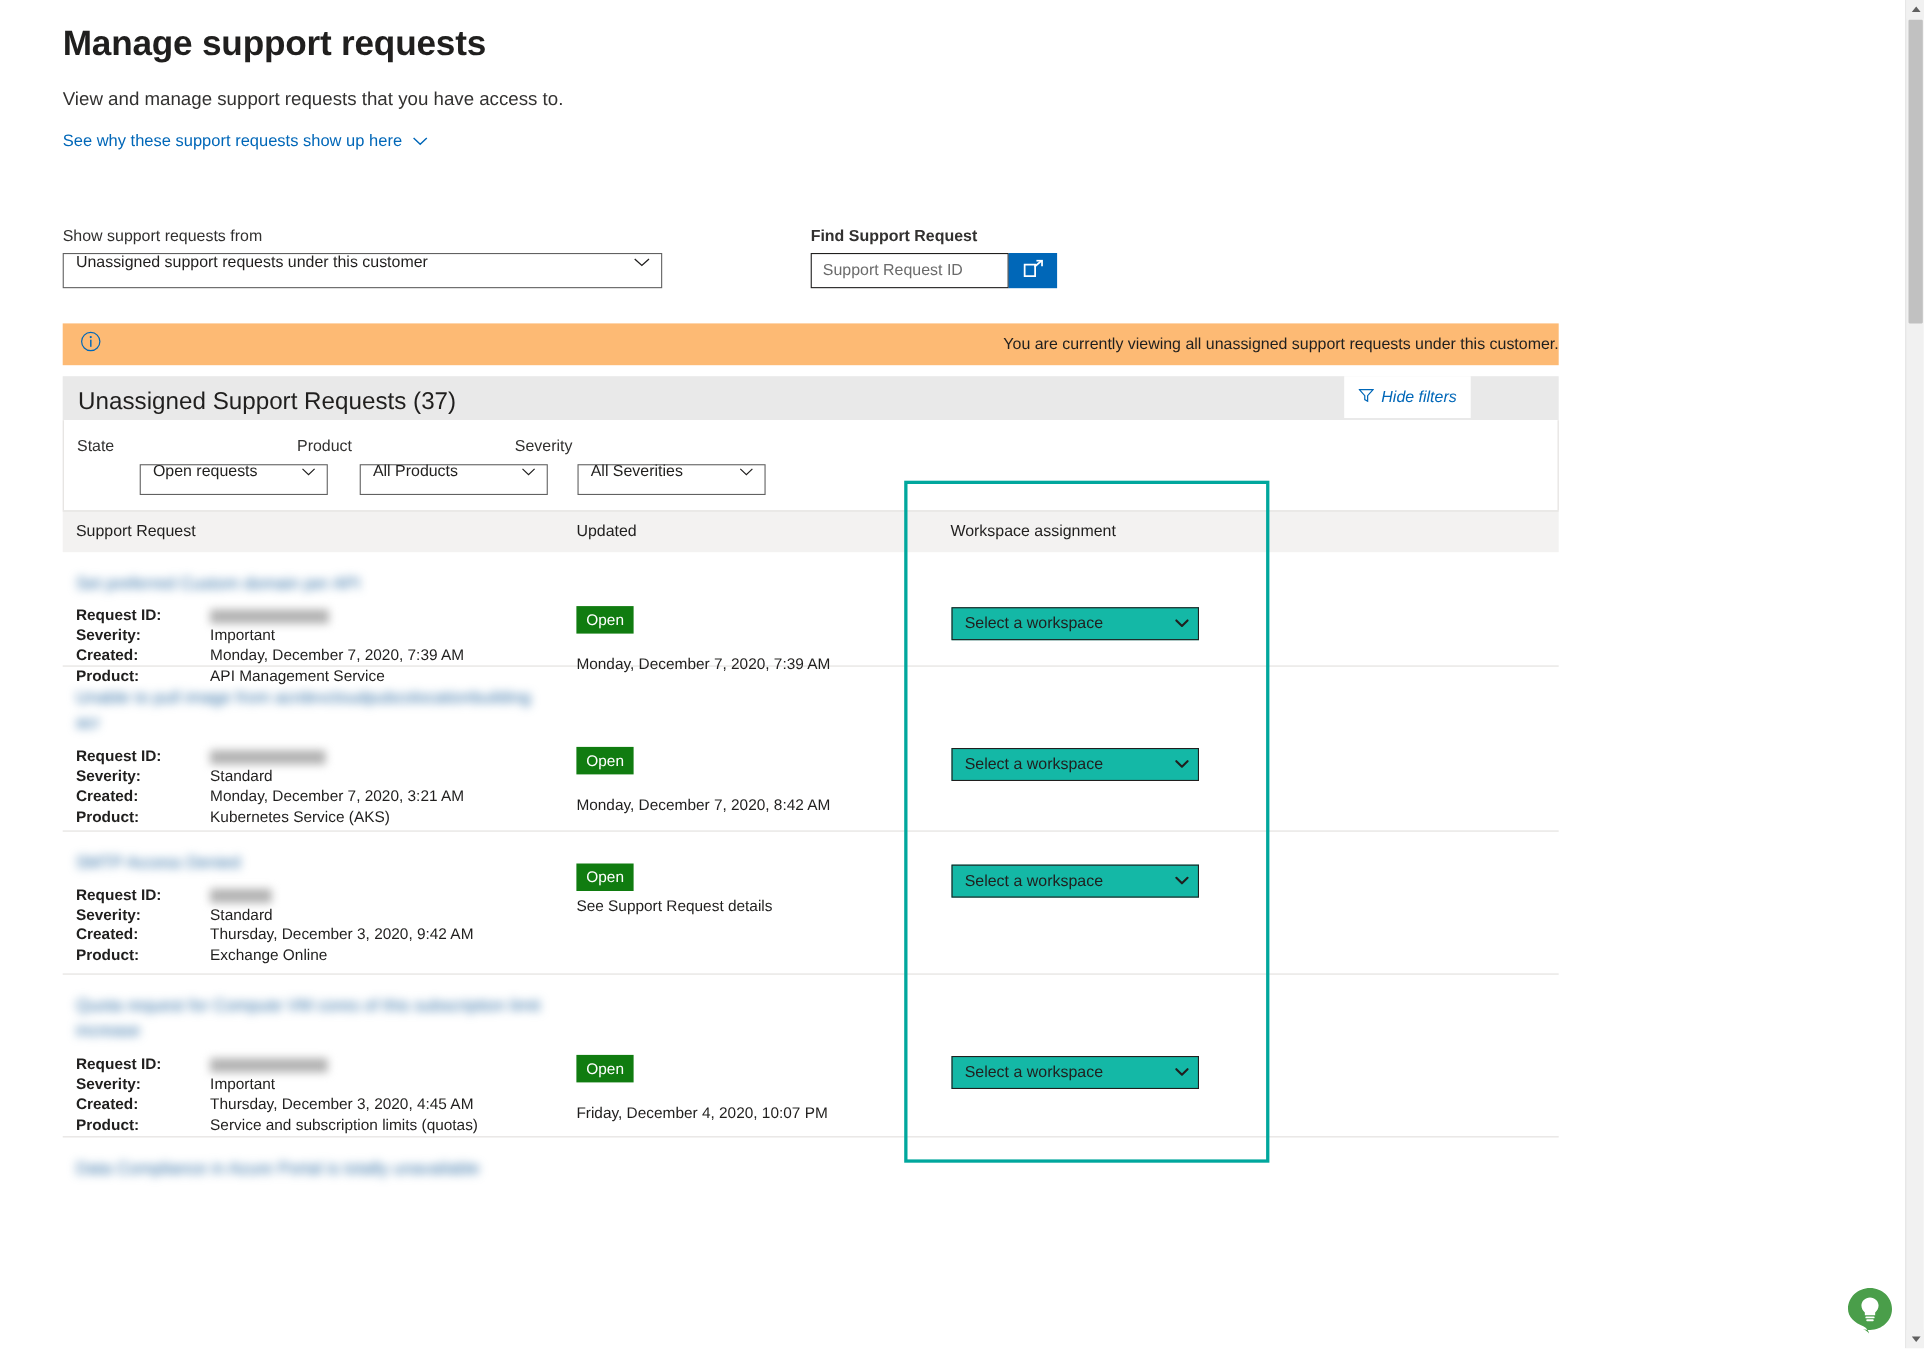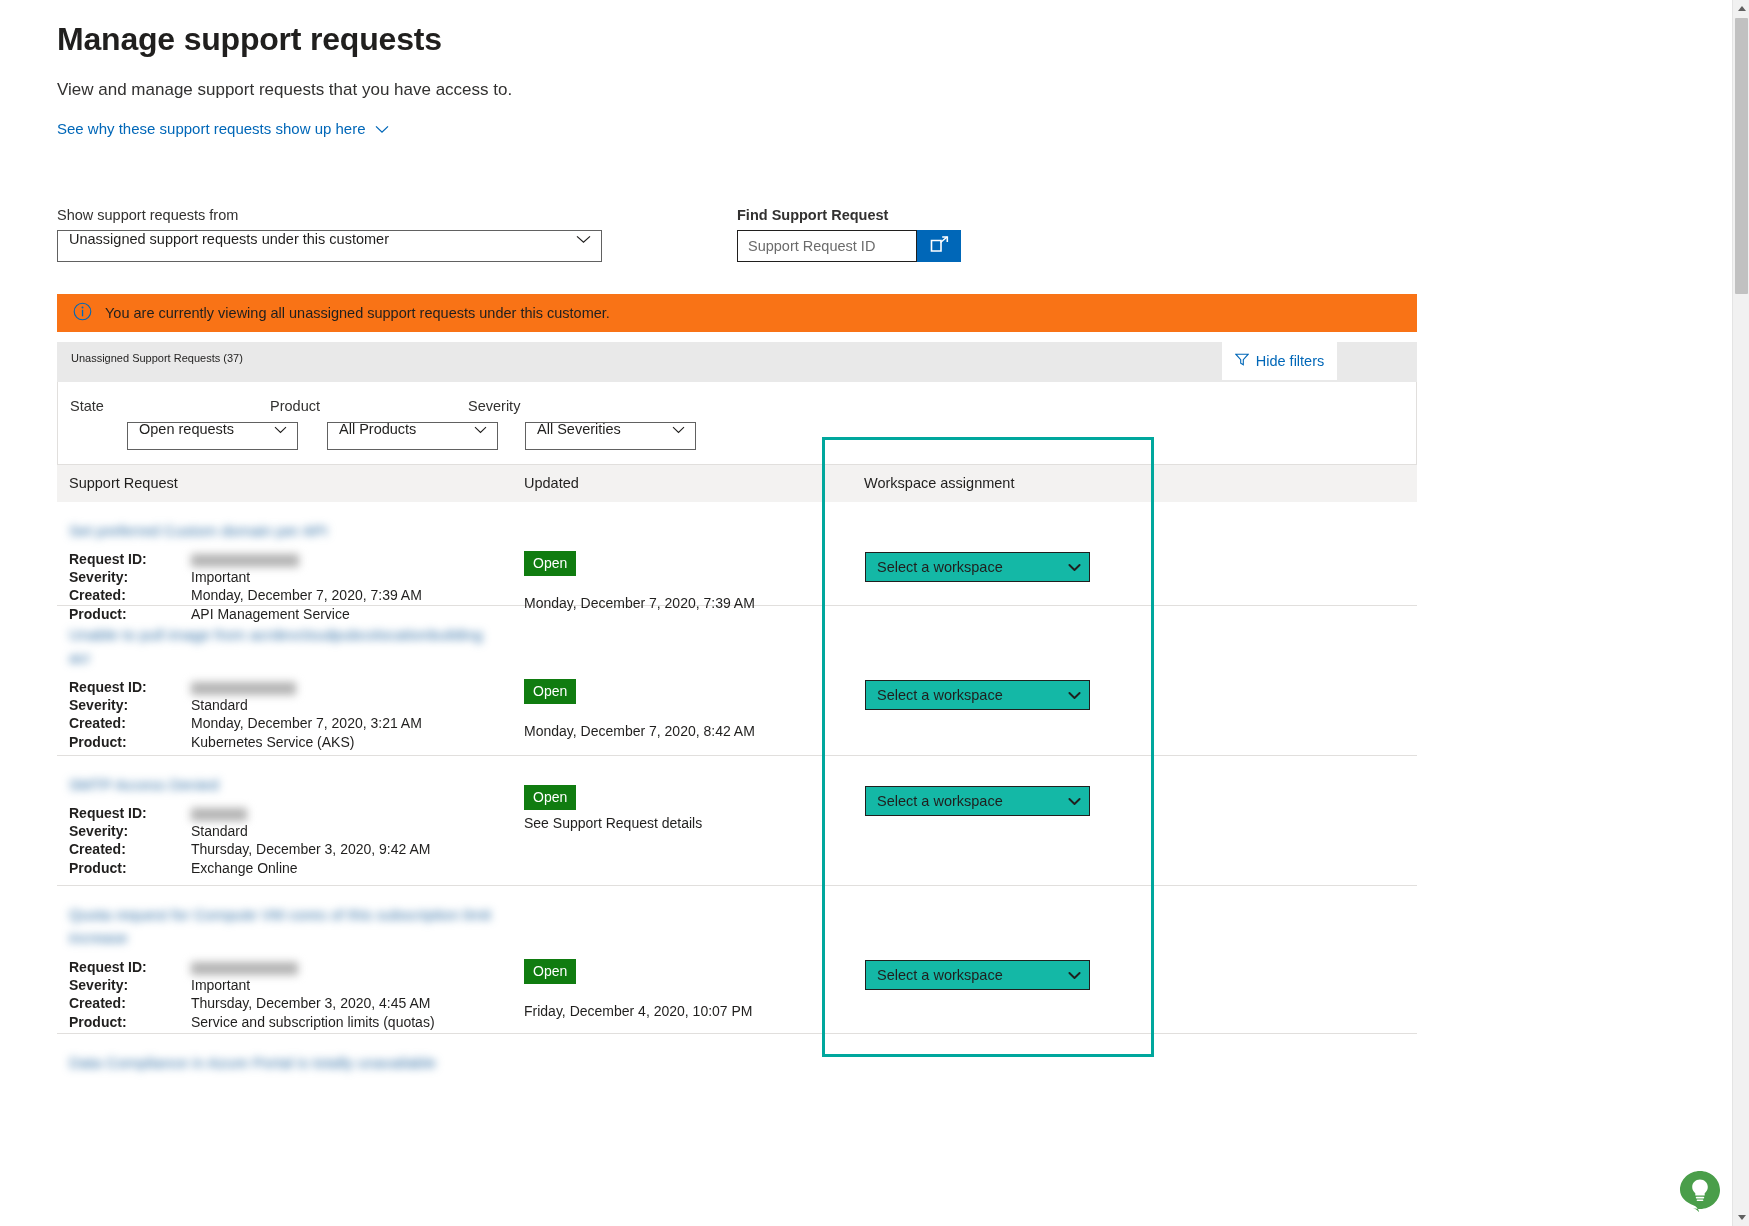--- a/index.html
+++ b/index.html
@@ -94,42 +94,42 @@
     position: absolute; left: 917px; top: 230px; width: 44px; height: 32px;
     background: #0067b8; border: none; cursor: pointer;
     display: flex; align-items: center; justify-content: center;
     padding: 0;
   }
 
   
   .info-banner {
     position: absolute; left: 57px; top: 294px;
     width: 1360px; height: 38px;
-    background: #f97316;
+    background: #fdba74;
     display: flex; align-items: center;
-    padding-left: 16px; gap: 13px;
+    padding-left: 16px; gap: 13px; justify-content: space-between;
   }
   .info-banner .txt { font-size: 14.5px; color: #201f1e; }
 
   
   .panel-header {
     position: absolute; left: 57px; top: 342px;
     width: 1360px; height: 40px;
     background: #e9e9e9;
   }
   .panel-header .ptitle {
     position: absolute; left: 14px; top: 10px;
-    font-size: 11px; color: #201f1e;
+    font-size: 22px; color: #201f1e;
   }
   .hide-filters {
     position: absolute; left: 1222px; top: 342px;
     width: 115px; height: 38px;
     background: #ffffff;
     display: flex; align-items: center; justify-content: center; gap: 7px;
-    font-size: 14.5px; color: #0067b8; cursor: pointer;
+    font-size: 14.5px; color: #0067b8; cursor: pointer; font-style: italic;
   }
 
   .filters-row {
     position: absolute; left: 57px; top: 382px;
     width: 1360px; height: 82px;
     background: #ffffff;
     border-left: 1px solid #e1dfdd; border-right: 1px solid #e1dfdd;
   }
   .filters-row .fl {
     position: absolute; top: 16px; font-size: 14.5px; color: #323130;

